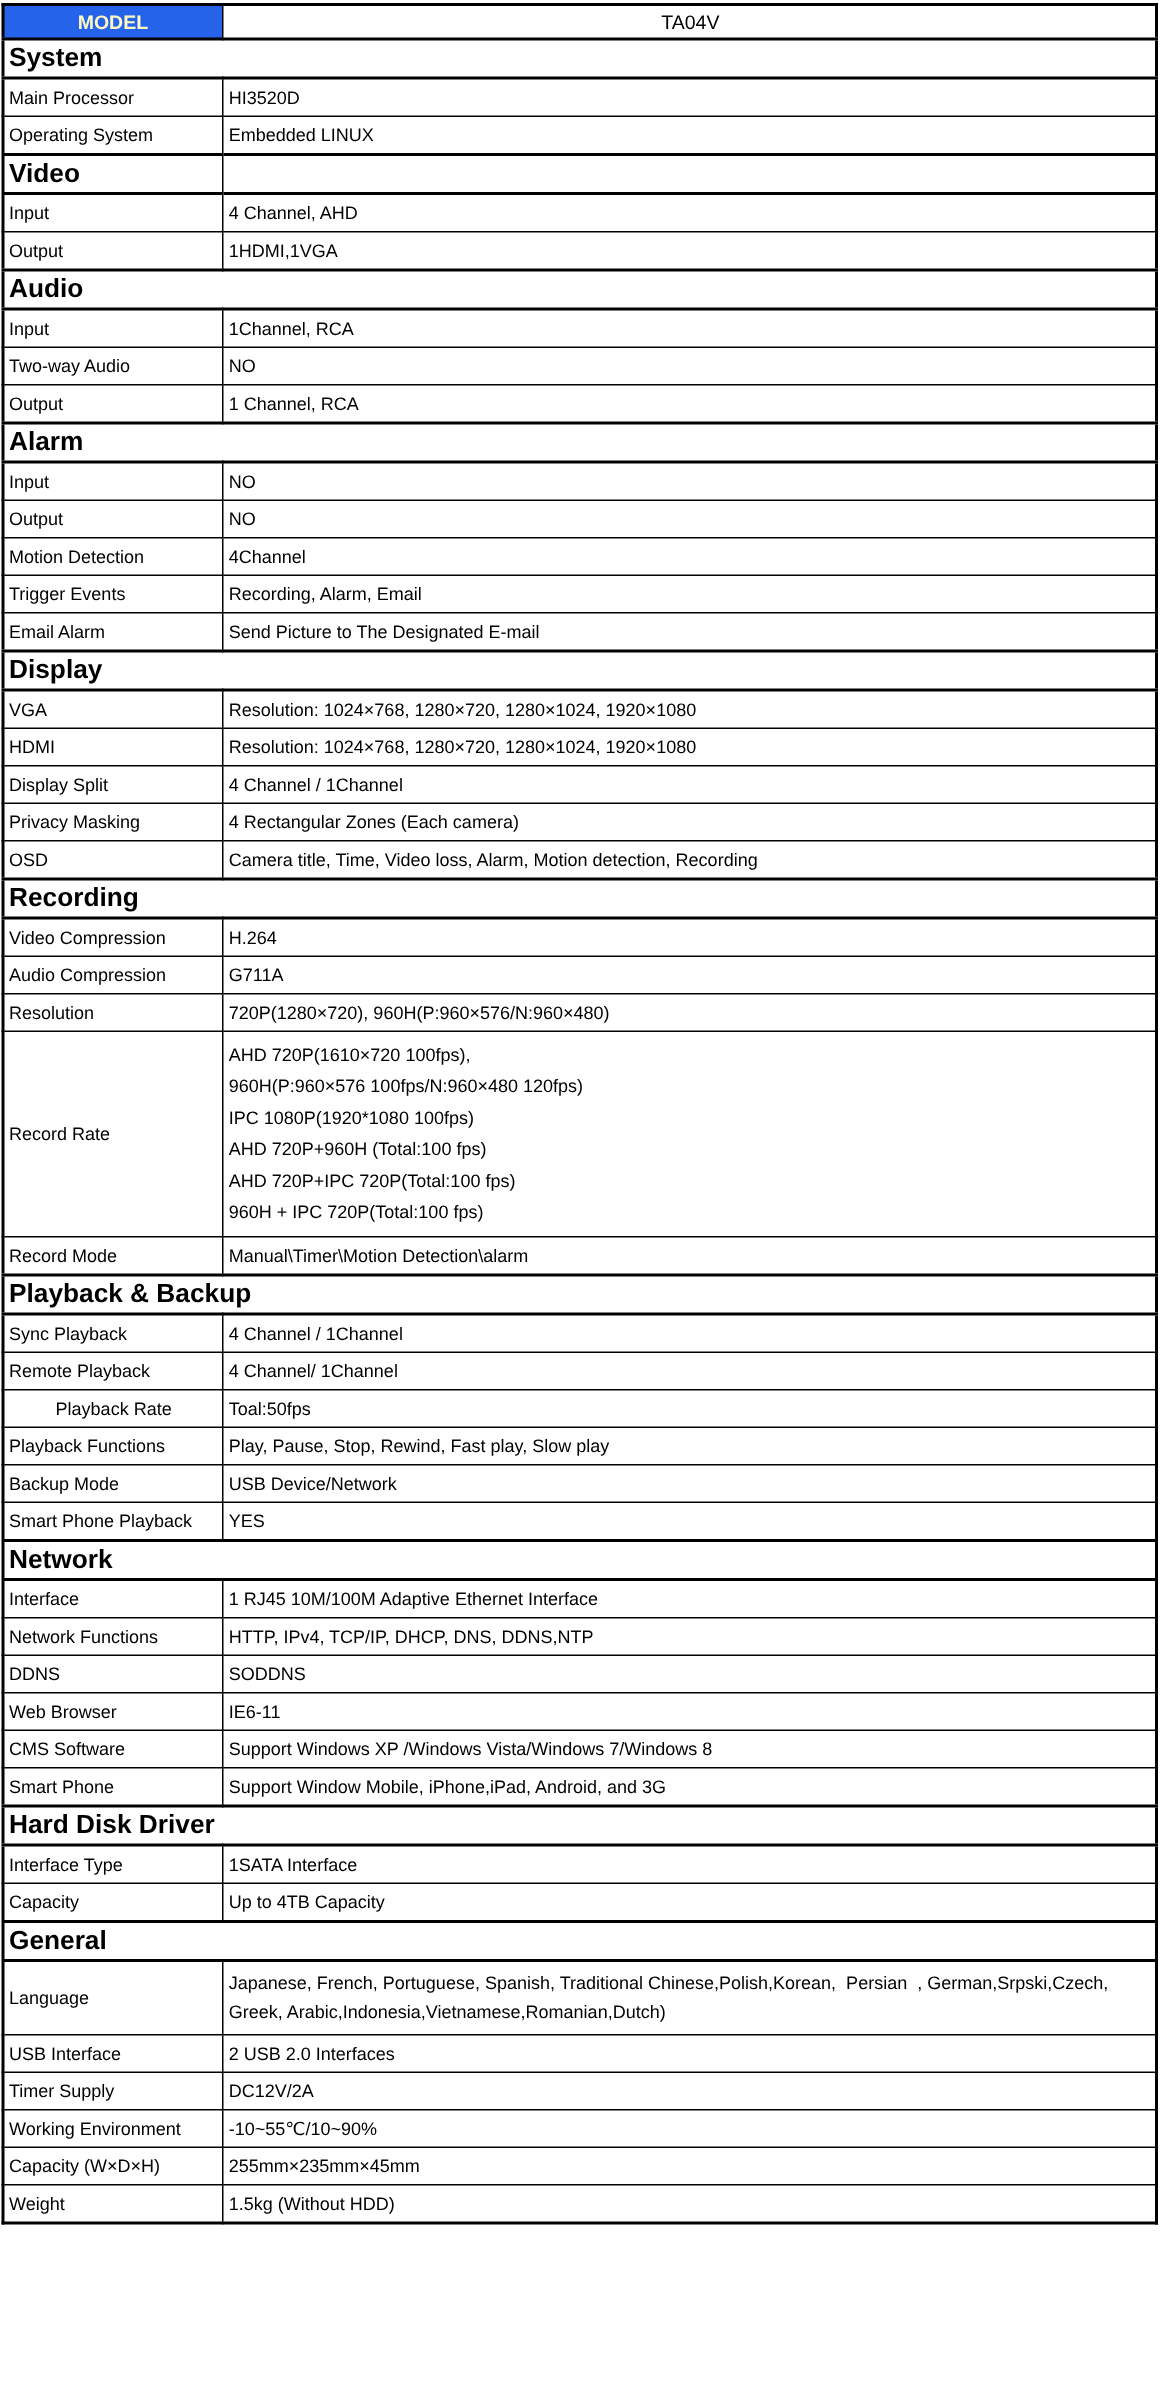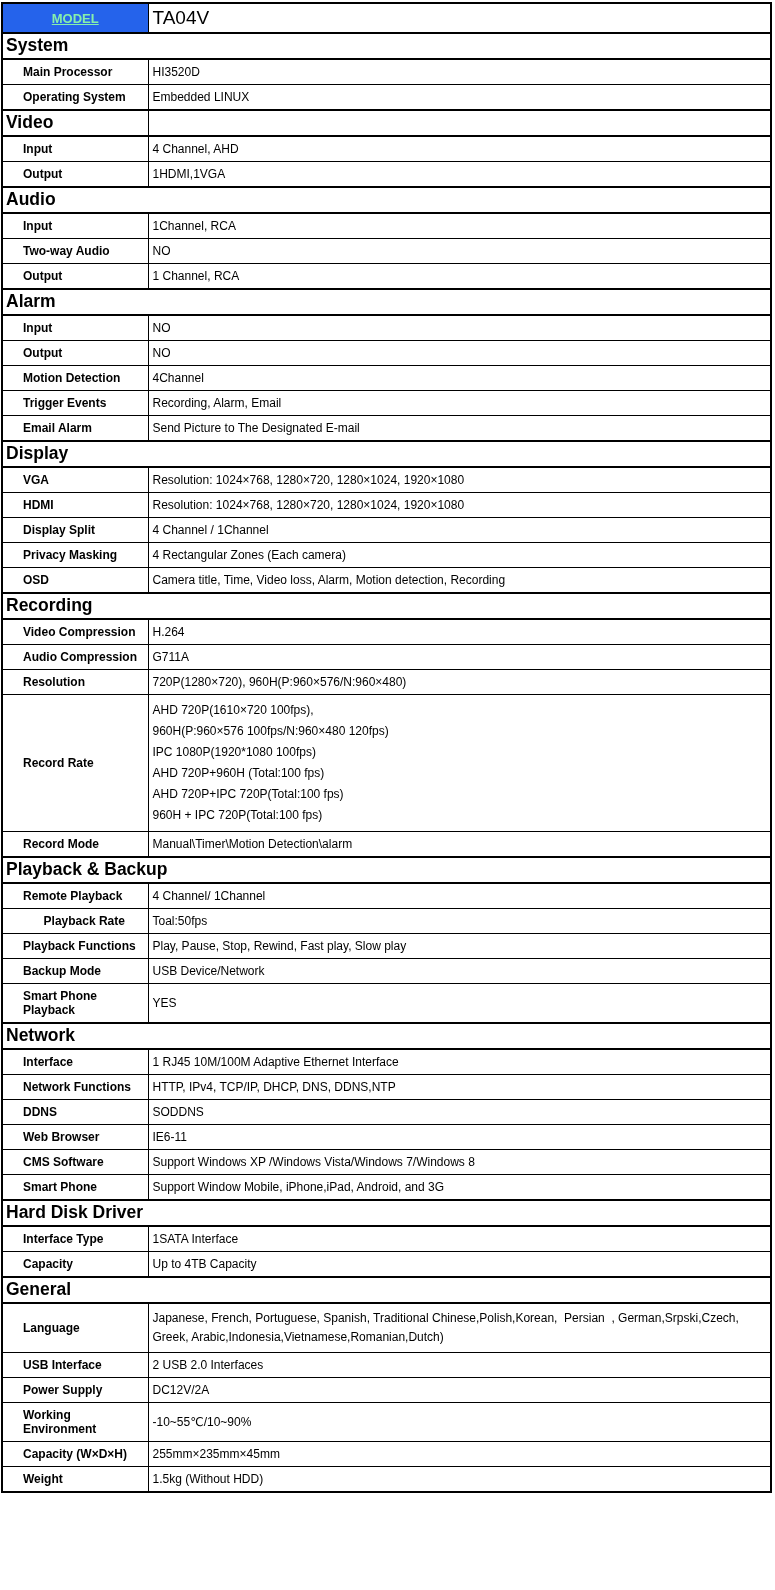--- a/index.html
+++ b/index.html
@@ -31,45 +31,44 @@
   
   tr.model-row th {
     background: #2563EB;
     color: #ffffff;
     font-size: 13px;
     font-weight: bold;
     text-align: center;
     padding: 3px 2px;
   }
   tr.model-row td {
-    font-size: 19px;
+    font-size: 13px;
     padding: 3px 2px 3px 4px;
-    text-align: left;
+    text-align: center;
   }
   
   tr.section-row th, tr.section-row td {
     border-top: 2px solid #000000;
     border-bottom: 2px solid #000000;
   }
   tr.section-row th {
     text-align: left;
     font-size: 17.5px;
     font-weight: bold;
     padding: 1px 2px 2px 3px;
     letter-spacing: 0px;
   }
   
   tr.data-row td {
     font-size: 12px;
     line-height: 14px;
   }
   td.cell-label {
-    padding: 5px 2px 5px 20px;
+    padding: 5px 2px 5px 3px;
     overflow: hidden;
-    font-weight: bold;
   }
   td.cell-label.center { text-align: center; margin-left: 20px; }
   td.cell-value {
     padding: 5px 2px 5px 4px;
     white-space: pre-wrap;
     word-wrap: break-word;
   }
   .vline { line-height: 21px; }
   .vline-sm { line-height: 19px; }
 </style>
@@ -77,21 +76,21 @@
 <body>
 
 <div class="page">
   <table class="spec">
     <colgroup>
       <col class="col-label">
       <col class="col-value">
     </colgroup>
     <tbody>
       <tr class="model-row">
-        <th style="background: rgb(37, 99, 235); color: #86efac; text-decoration: underline;">MODEL</th>
+        <th style="background: rgb(37, 99, 235); color: #fef9c3;">MODEL</th>
         <td>TA04V</td>
       </tr>
     <tr class="section-row">
           <th colspan="2">System</th>
         </tr>
         <tr class="data-row">
           <td class="cell-label">Main Processor</td>
           <td class="cell-value">HI3520D</td>
         </tr>
         <tr class="data-row">
@@ -191,20 +190,24 @@
           <td class="cell-value"><div class="vline">AHD 720P(1610×720 100fps),</div><div class="vline">960H(P:960×576 100fps/N:960×480 120fps)</div><div class="vline">IPC 1080P(1920*1080 100fps)</div><div class="vline">AHD 720P+960H (Total:100 fps)</div><div class="vline">AHD 720P+IPC 720P(Total:100 fps)</div><div class="vline">960H + IPC 720P(Total:100 fps)</div></td>
         </tr>
         <tr class="data-row">
           <td class="cell-label">Record Mode</td>
           <td class="cell-value">Manual\Timer\Motion Detection\alarm</td>
         </tr>
         <tr class="section-row">
           <th colspan="2">Playback &amp; Backup</th>
         </tr>
         <tr class="data-row">
+          <td class="cell-label">Sync Playback</td>
+          <td class="cell-value">4 Channel / 1Channel</td>
+        </tr>
+        <tr class="data-row">
           <td class="cell-label">Remote Playback</td>
           <td class="cell-value">4 Channel/ 1Channel</td>
         </tr>
         <tr class="data-row">
           <td class="cell-label center">Playback Rate</td>
           <td class="cell-value">Toal:50fps</td>
         </tr>
         <tr class="data-row">
           <td class="cell-label">Playback Functions</td>
           <td class="cell-value">Play, Pause, Stop, Rewind, Fast play, Slow play</td>
@@ -260,21 +263,21 @@
         </tr>
         <tr class="data-row">
           <td class="cell-label">Language</td>
           <td class="cell-value"><div class="vline-sm">Japanese, French, Portuguese, Spanish, Traditional Chinese,Polish,Korean,  Persian  , German,Srpski,Czech,</div><div class="vline-sm">Greek, Arabic,Indonesia,Vietnamese,Romanian,Dutch)</div></td>
         </tr>
         <tr class="data-row">
           <td class="cell-label">USB Interface</td>
           <td class="cell-value">2 USB 2.0 Interfaces</td>
         </tr>
         <tr class="data-row">
-          <td class="cell-label">Power Supply</td>
+          <td class="cell-label">Timer Supply</td>
           <td class="cell-value">DC12V/2A</td>
         </tr>
         <tr class="data-row">
           <td class="cell-label">Working Environment</td>
           <td class="cell-value">-10~55℃/10~90%</td>
         </tr>
         <tr class="data-row">
           <td class="cell-label">Capacity (W×D×H)</td>
           <td class="cell-value">255mm×235mm×45mm</td>
         </tr>

